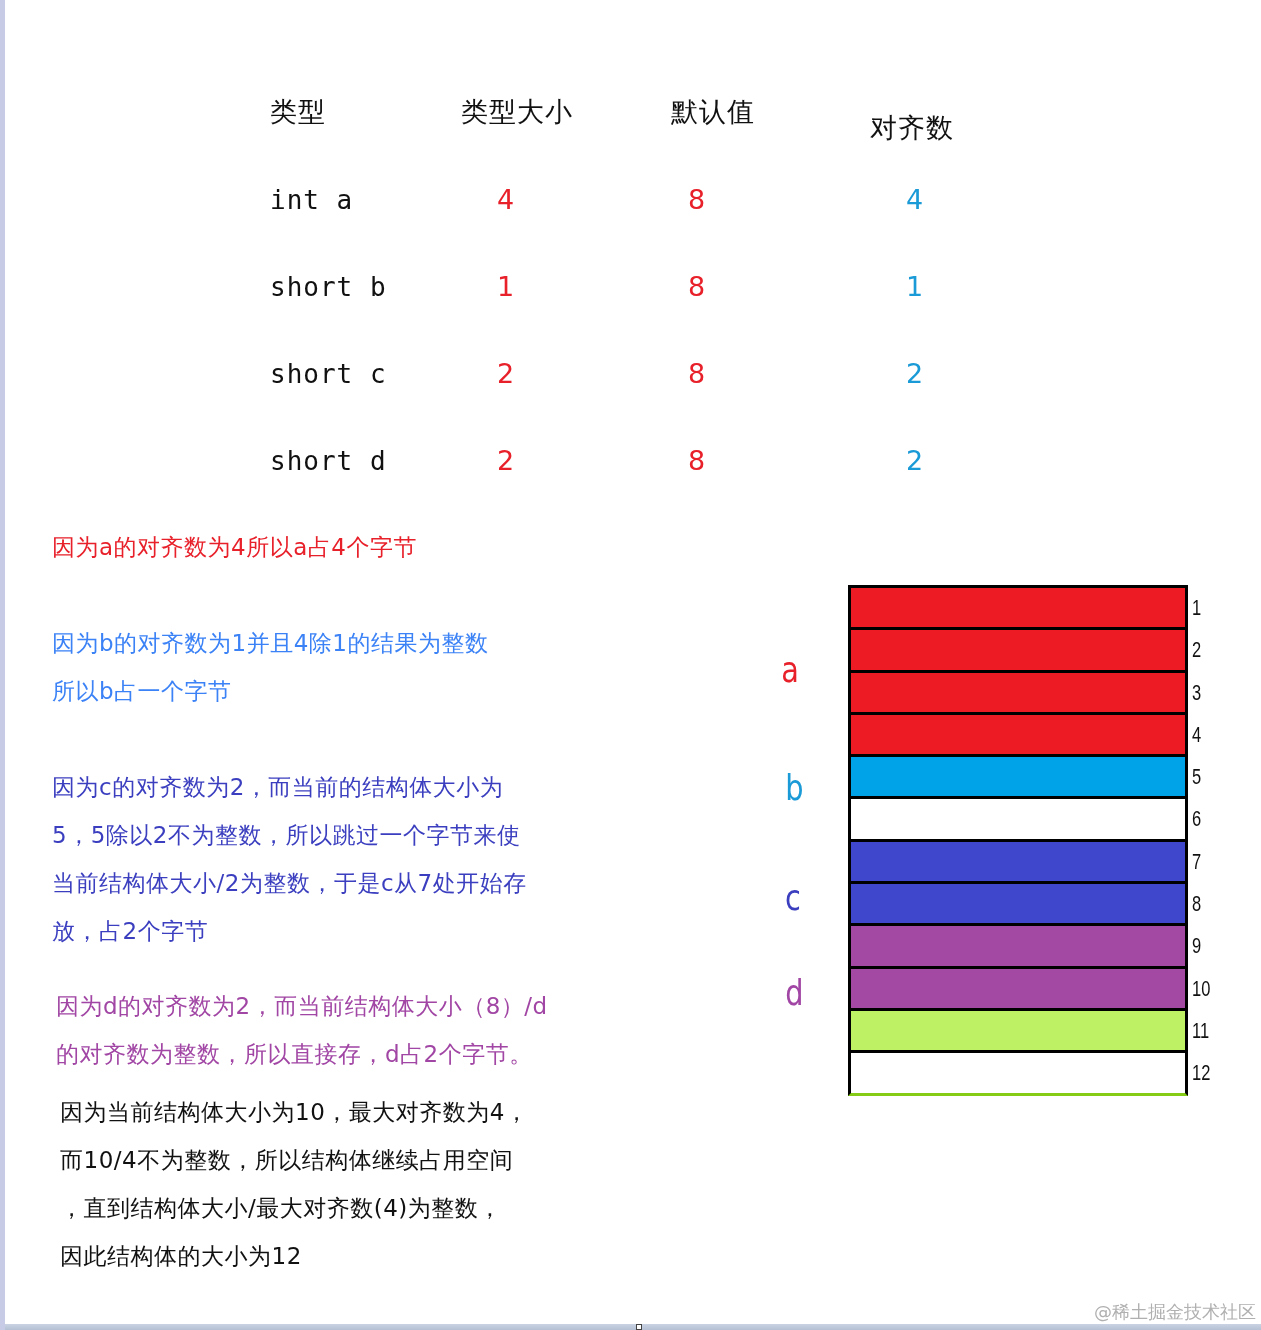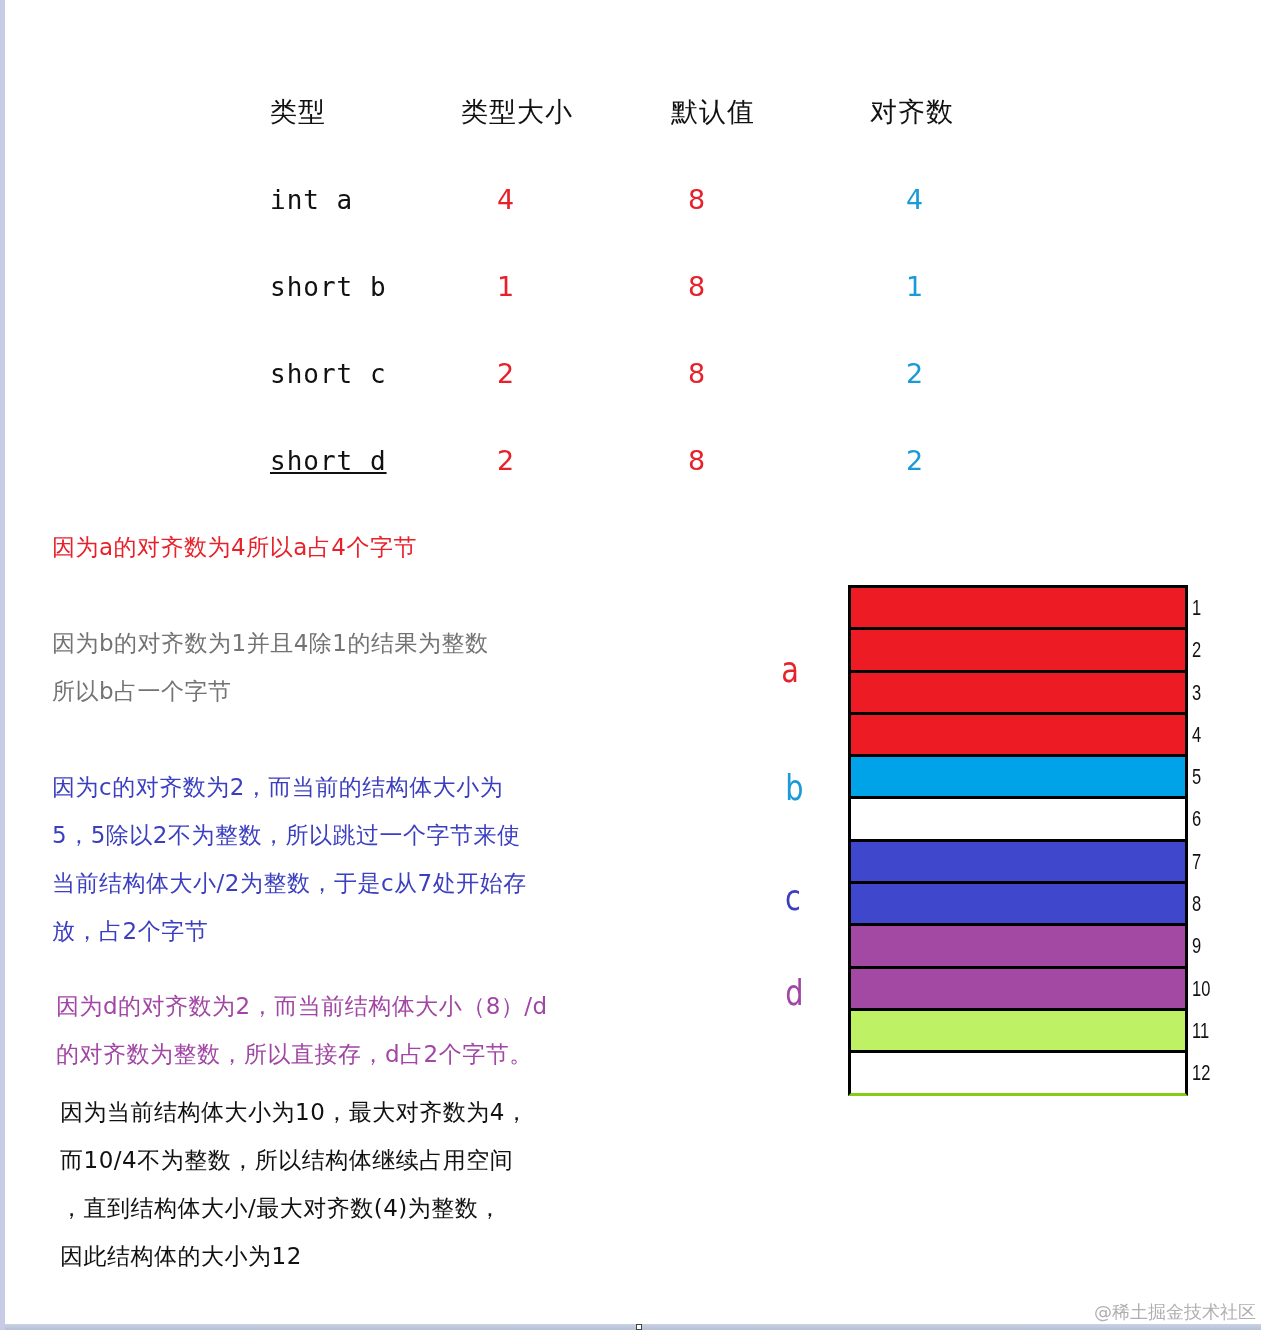--- a/index.html
+++ b/index.html
@@ -120,21 +120,21 @@
   </style>
 </head>
 <body>
 
 <div class="left-strip"></div>
 
 <div class="tbl-header" style="top:92px;padding-left:23px;">
   <span class="cell hdr" style="left:270px;">类型</span>
   <span class="cell hdr" style="left:461px;">类型大小</span>
   <span class="cell hdr" style="left:671px;">默认值</span>
-  <span class="cell hdr" style="left:870px;">对齐数</span>
+  <span class="cell hdr" style="left:870px;margin-top:16px;">对齐数</span>
 </div>
 
 <div class="tbl-row" style="top:180px;">
   <span class="cell type-cell" style="left:270px;">int a</span>
   <span class="cell num" style="left:497px;color:#e8202a;">4</span>
   <span class="cell num" style="left:688px;color:#e8202a;">8</span>
   <span class="cell num" style="left:906px;color:#1a9ad6;">4</span>
 </div>
 <div class="tbl-row" style="top:267px;">
   <span class="cell type-cell" style="left:270px;">short b</span>
@@ -142,31 +142,31 @@
   <span class="cell num" style="left:688px;color:#e8202a;">8</span>
   <span class="cell num" style="left:906px;color:#1a9ad6;">1</span>
 </div>
 <div class="tbl-row" style="top:354px;">
   <span class="cell type-cell" style="left:270px;">short c</span>
   <span class="cell num" style="left:497px;color:#e8202a;">2</span>
   <span class="cell num" style="left:688px;color:#e8202a;">8</span>
   <span class="cell num" style="left:906px;color:#1a9ad6;">2</span>
 </div>
 <div class="tbl-row" style="top:441px;">
-  <span class="cell type-cell" style="left:270px;text-decoration:underline;">short d</span>
+  <span class="cell type-cell" style="left:270px;">short d</span>
   <span class="cell num" style="left:497px;color:#e8202a;">2</span>
   <span class="cell num" style="left:688px;color:#e8202a;">8</span>
   <span class="cell num" style="left:906px;color:#1a9ad6;">2</span>
 </div>
 
 <div class="para" style="left:52px;top:523px;color:#e8202a;">
   <div>因为a的对齐数为4所以a占4个字节</div>
 </div>
 
-<div class="para" style="left:52px;top:619px;color:#737373;">
+<div class="para" style="left:52px;top:619px;color:#3b82f6;">
   <div>因为b的对齐数为1并且4除1的结果为整数</div>
   <div>所以b占一个字节</div>
 </div>
 
 <div class="para" style="left:52px;top:763px;color:#3b3fbf;">
   <div>因为c的对齐数为2，而当前的结构体大小为</div>
   <div>5，5除以2不为整数，所以跳过一个字节来使</div>
   <div>当前结构体大小/2为整数，于是c从7处开始存</div>
   <div>放，占2个字节</div>
 </div>

